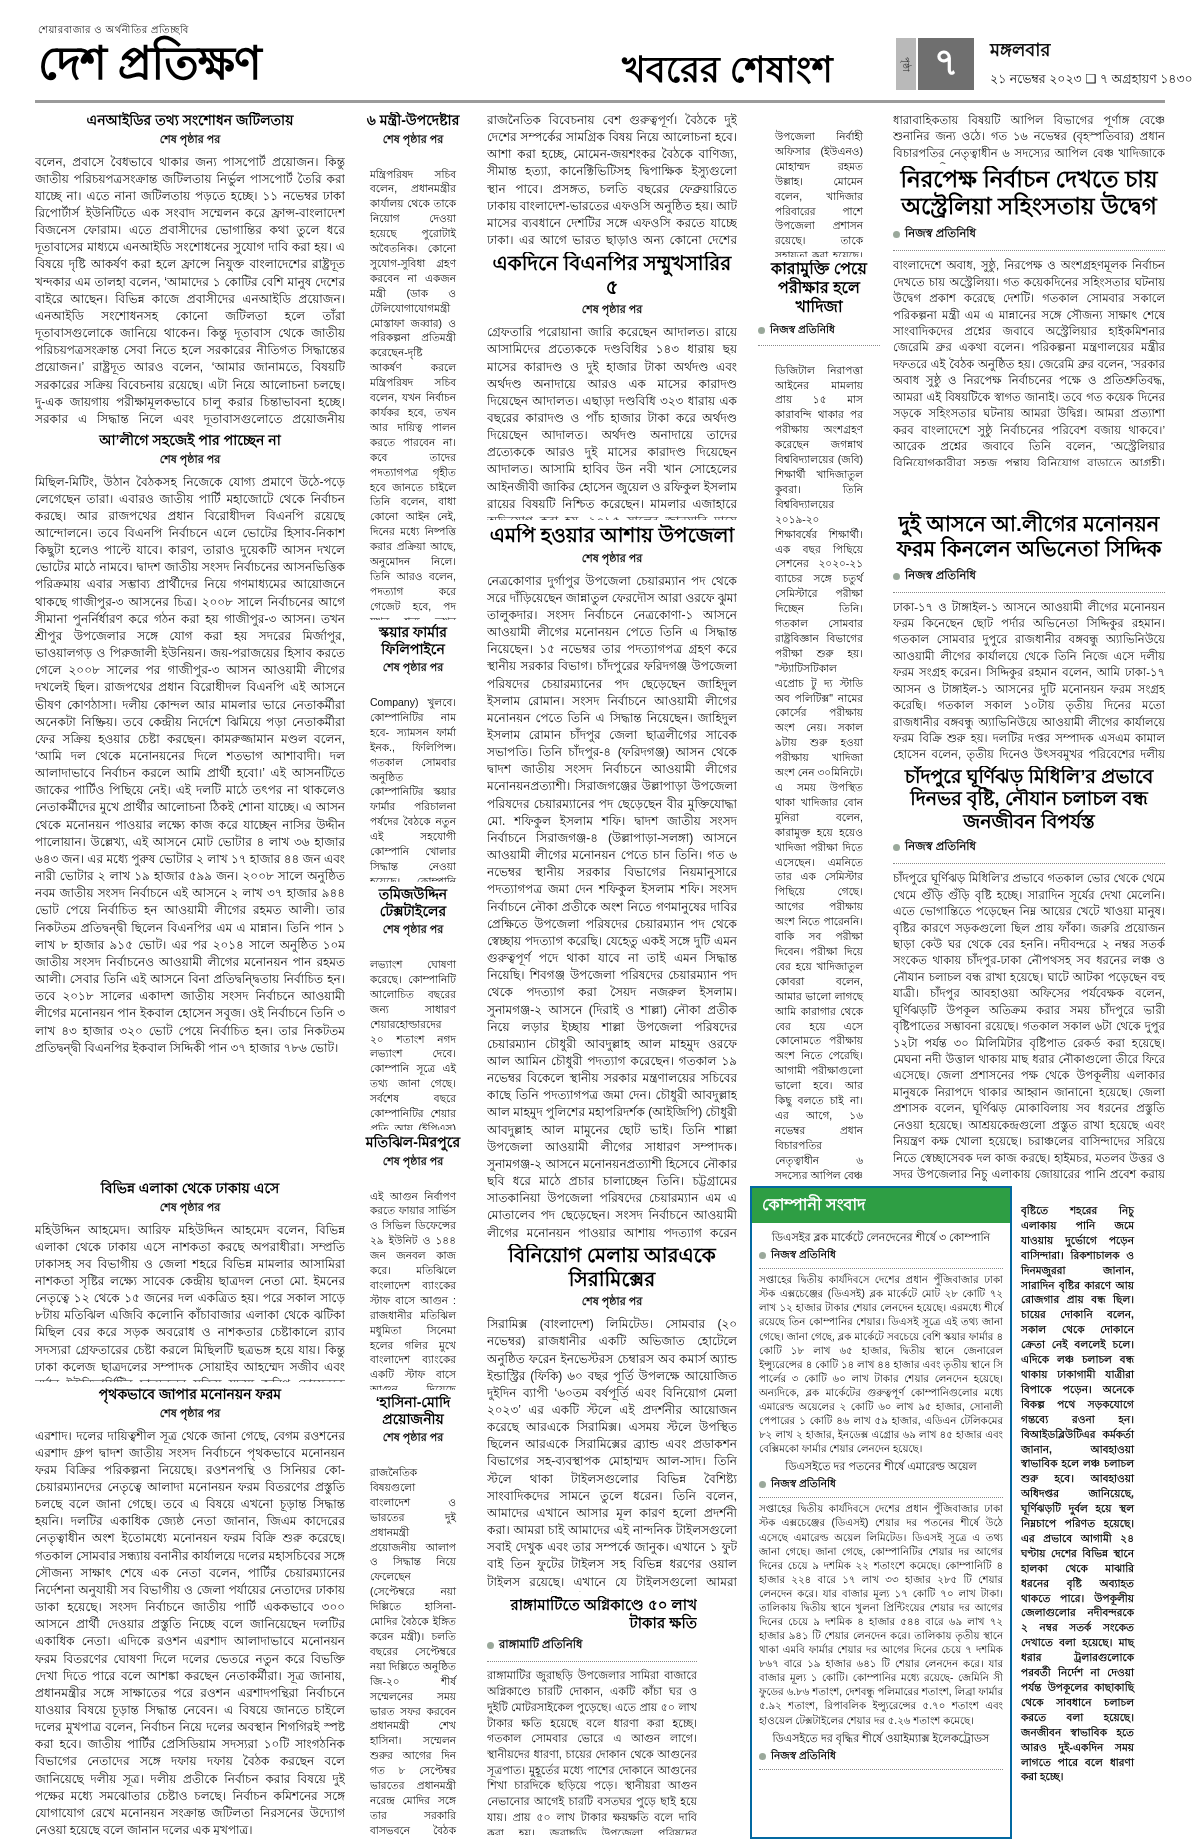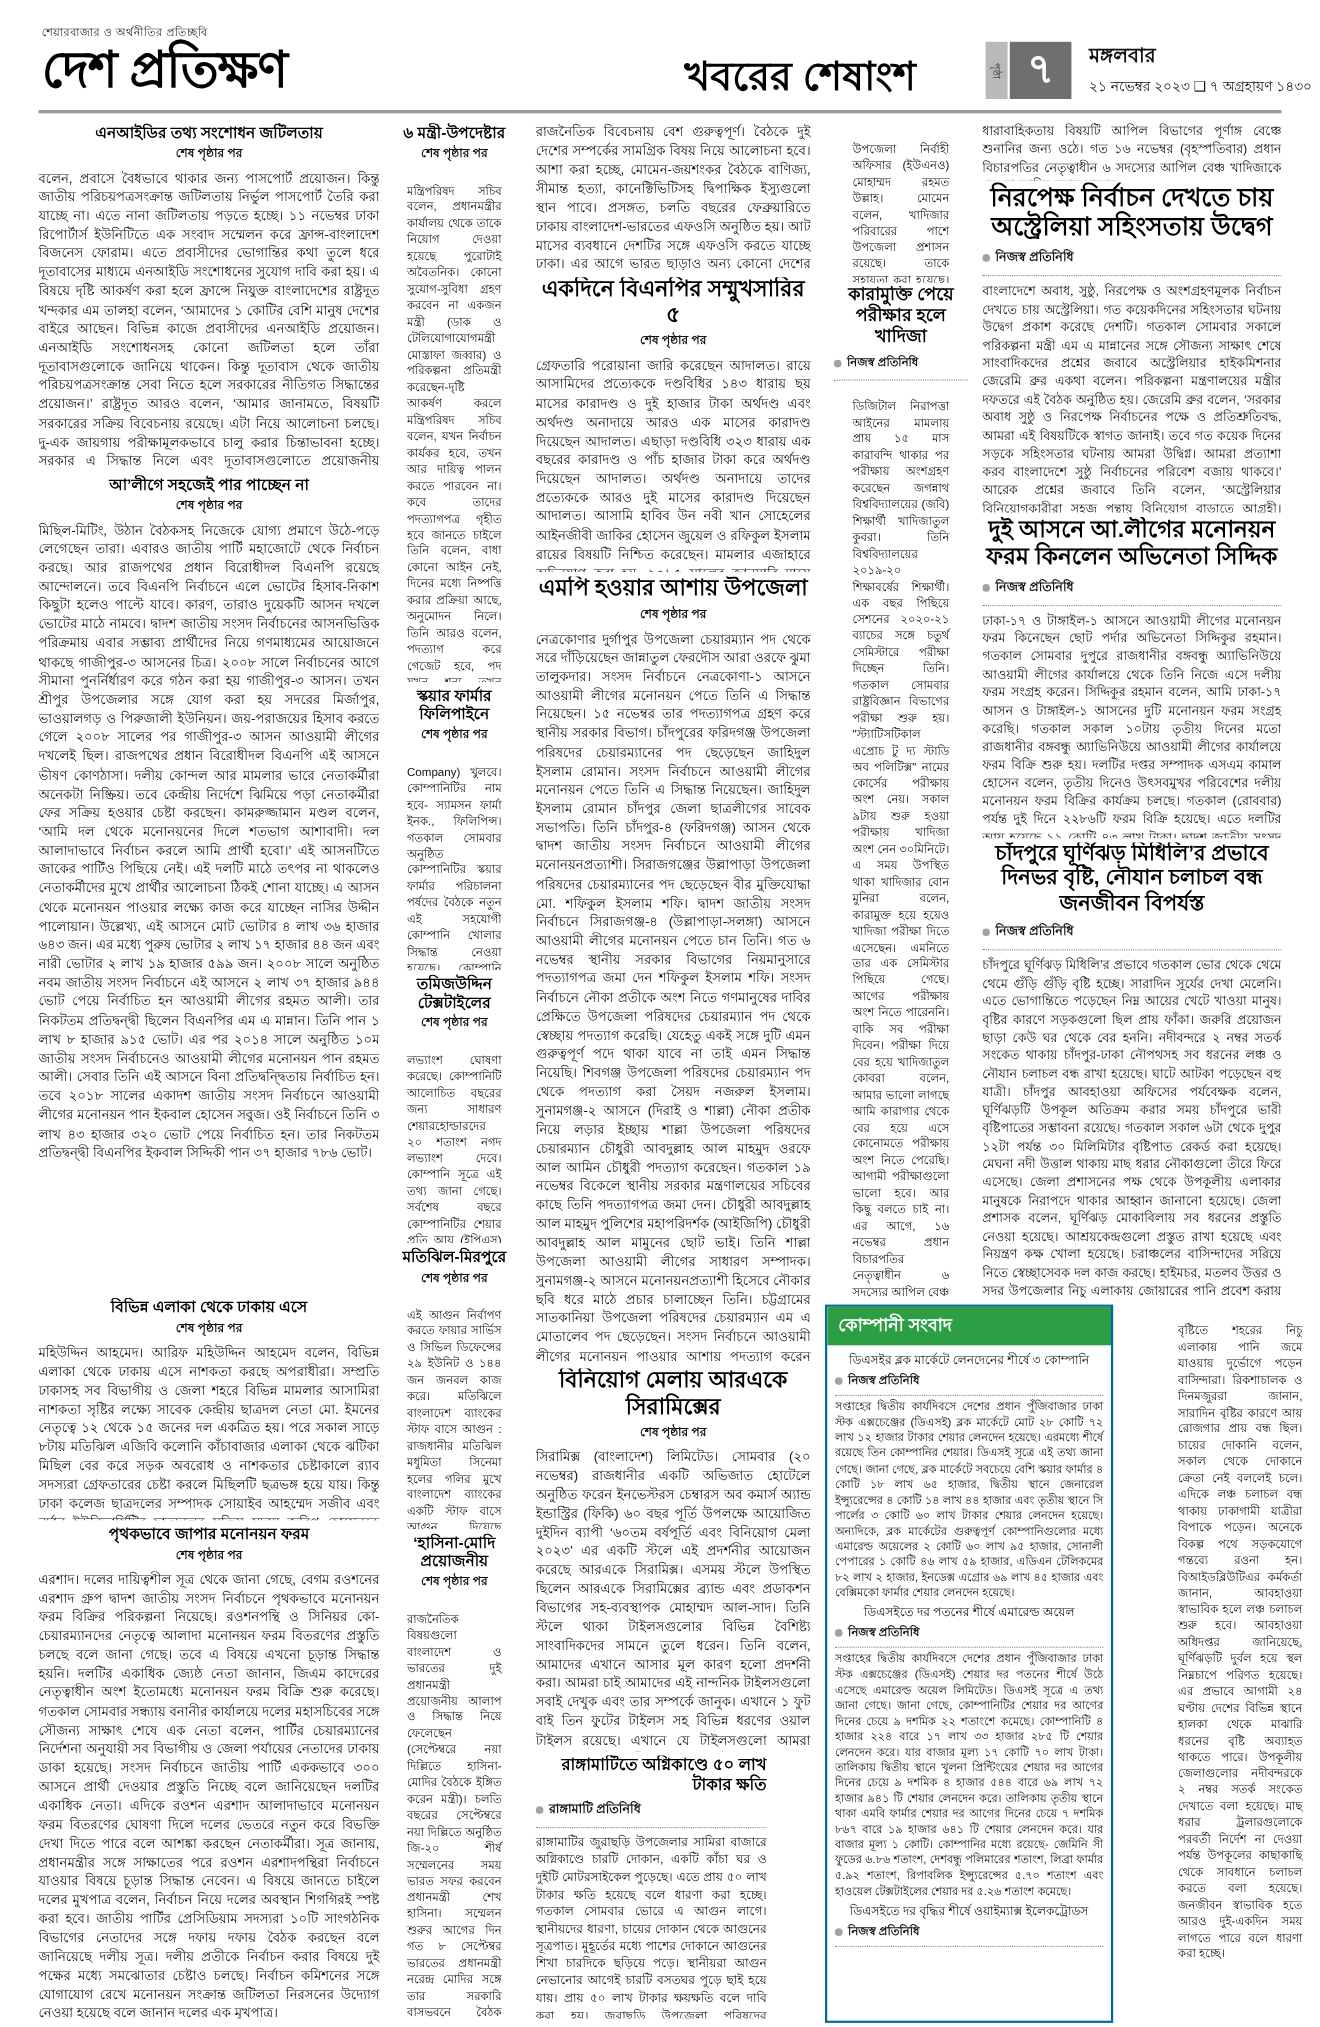--- a/index.html
+++ b/index.html
@@ -19,21 +19,21 @@
   .main-rule{background:#9a9a9a;height:3px;}
   
   .story{position:absolute;overflow:hidden;}
   .hl{font-weight:800;text-align:center;color:#000;line-height:1.18;margin:0 0 2px 0;}
   .hl-a{font-size:14px;}
   .hl-b{font-size:14px;}
   .hl-c{font-size:20px;}
   .hl-c4{font-size:15px;text-align:right;}
   .hl-d{font-size:16px;}
   .hl-e1{font-size:23px;}
-  .hl-e2{font-size:21px;}
+  .hl-e2{font-size:21px;margin-top:42px;}
   .hl-e3{font-size:19px;text-align:center;}
   .cont{font-size:11px;font-weight:700;text-align:center;margin:1px 0 4px 0;}
   .byline{font-size:11.5px;font-weight:700;display:flex;align-items:center;gap:5px;
           border-bottom:1px dotted #888;padding:3px 0 6px 0;margin-bottom:6px;}
   .dot{width:7px;height:7px;border-radius:50%;background:#9aa89b;display:inline-block;}
   .body{font-size:12px;line-height:1.43;text-align:justify;margin:0;}
   .body-sm{font-size:10.5px;line-height:1.42;text-align:justify;margin:17px;}
   
   .cbox{position:absolute;border:2px solid #0369a1;background:#fff;overflow:hidden;}
   .cbox-header{background:#2e9e44;color:#fff;font-weight:800;font-size:16px;
@@ -188,21 +188,21 @@
 
   <section class="story" style="left:893px;top:766px;width:272px;height:416px;">
     <h2 class="hl hl-e3">চাঁদপুরে ঘূর্ণিঝড় মিধিলি’র প্রভাবে দিনভর বৃষ্টি, নৌযান চলাচল বন্ধ জনজীবন বিপর্যস্ত</h2>
     <div class="byline">
       <span class="dot"></span>
       <span>নিজস্ব প্রতিনিধি</span>
     </div>
     <p class="body" style="font-size:11.5px;">চাঁদপুরে ঘূর্ণিঝড় মিধিলি’র প্রভাবে গতকাল ভোর থেকে থেমে থেমে গুঁড়ি গুঁড়ি বৃষ্টি হচ্ছে। সারাদিন সূর্যের দেখা মেলেনি। এতে ভোগান্তিতে পড়েছেন নিম্ন আয়ের খেটে খাওয়া মানুষ। বৃষ্টির কারণে সড়কগুলো ছিল প্রায় ফাঁকা। জরুরি প্রয়োজন ছাড়া কেউ ঘর থেকে বের হননি। নদীবন্দরে ২ নম্বর সতর্ক সংকেত থাকায় চাঁদপুর-ঢাকা নৌপথসহ সব ধরনের লঞ্চ ও নৌযান চলাচল বন্ধ রাখা হয়েছে। ঘাটে আটকা পড়েছেন বহু যাত্রী। চাঁদপুর আবহাওয়া অফিসের পর্যবেক্ষক বলেন, ঘূর্ণিঝড়টি উপকূল অতিক্রম করার সময় চাঁদপুরে ভারী বৃষ্টিপাতের সম্ভাবনা রয়েছে। গতকাল সকাল ৬টা থেকে দুপুর ১২টা পর্যন্ত ৩০ মিলিমিটার বৃষ্টিপাত রেকর্ড করা হয়েছে। মেঘনা নদী উত্তাল থাকায় মাছ ধরার নৌকাগুলো তীরে ফিরে এসেছে। জেলা প্রশাসনের পক্ষ থেকে উপকূলীয় এলাকার মানুষকে নিরাপদে থাকার আহ্বান জানানো হয়েছে। জেলা প্রশাসক বলেন, ঘূর্ণিঝড় মোকাবিলায় সব ধরনের প্রস্তুতি নেওয়া হয়েছে। আশ্রয়কেন্দ্রগুলো প্রস্তুত রাখা হয়েছে এবং নিয়ন্ত্রণ কক্ষ খোলা হয়েছে। চরাঞ্চলের বাসিন্দাদের সরিয়ে নিতে স্বেচ্ছাসেবক দল কাজ করছে। হাইমচর, মতলব উত্তর ও সদর উপজেলার নিচু এলাকায় জোয়ারের পানি প্রবেশ করায় ফসলের ক্ষতির আশঙ্কা করা হচ্ছে।</p>
   </section>
 
-  <section class="story" style="left:1054px;top:1186px;width:147px;height:600px;">
+  <section class="story" style="left:1004px;top:1186px;width:147px;height:600px;font-weight:bold;">
     <p class="body-sm">বৃষ্টিতে শহরের নিচু এলাকায় পানি জমে যাওয়ায় দুর্ভোগে পড়েন বাসিন্দারা। রিকশাচালক ও দিনমজুররা জানান, সারাদিন বৃষ্টির কারণে আয় রোজগার প্রায় বন্ধ ছিল। চায়ের দোকানি বলেন, সকাল থেকে দোকানে ক্রেতা নেই বললেই চলে। এদিকে লঞ্চ চলাচল বন্ধ থাকায় ঢাকাগামী যাত্রীরা বিপাকে পড়েন। অনেকে বিকল্প পথে সড়কযোগে গন্তব্যে রওনা হন। বিআইডব্লিউটিএর কর্মকর্তা জানান, আবহাওয়া স্বাভাবিক হলে লঞ্চ চলাচল শুরু হবে। আবহাওয়া অধিদপ্তর জানিয়েছে, ঘূর্ণিঝড়টি দুর্বল হয়ে স্থল নিম্নচাপে পরিণত হয়েছে। এর প্রভাবে আগামী ২৪ ঘণ্টায় দেশের বিভিন্ন স্থানে হালকা থেকে মাঝারি ধরনের বৃষ্টি অব্যাহত থাকতে পারে। উপকূলীয় জেলাগুলোর নদীবন্দরকে ২ নম্বর সতর্ক সংকেত দেখাতে বলা হয়েছে। মাছ ধরার ট্রলারগুলোকে পরবর্তী নির্দেশ না দেওয়া পর্যন্ত উপকূলের কাছাকাছি থেকে সাবধানে চলাচল করতে বলা হয়েছে। জনজীবন স্বাভাবিক হতে আরও দুই-একদিন সময় লাগতে পারে বলে ধারণা করা হচ্ছে।</p>
   </section>
 
   <div class="cbox" style="left:750px;top:1186px;width:258px;height:649px;">
     <div class="cbox-header">কোম্পানী সংবাদ</div>
     <div class="cbox-inner">
 
       <section>
         <h3 class="hl-f">ডিএসইর ব্লক মার্কেটে লেনদেনের শীর্ষে ৩ কোম্পানি</h3>
         <div class="byline-f">

